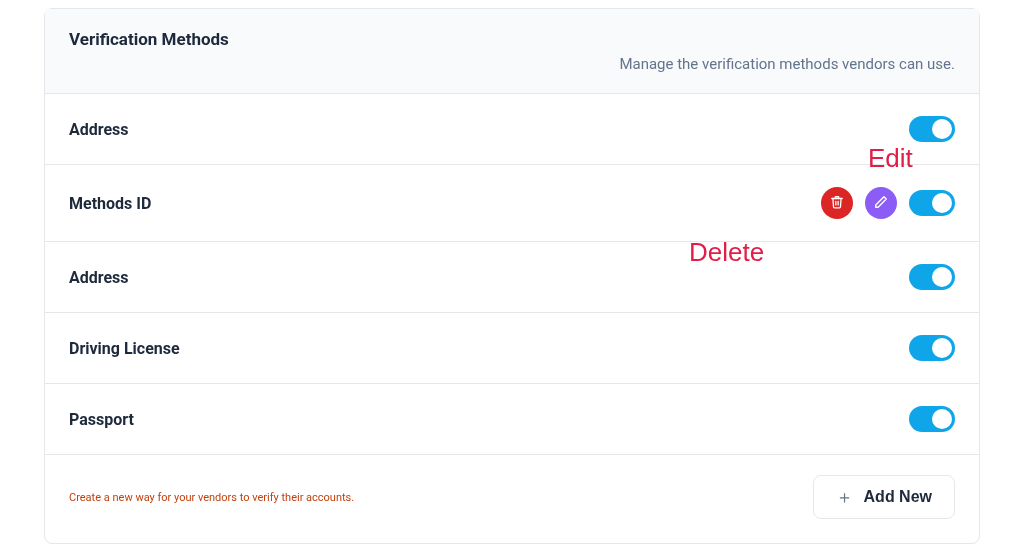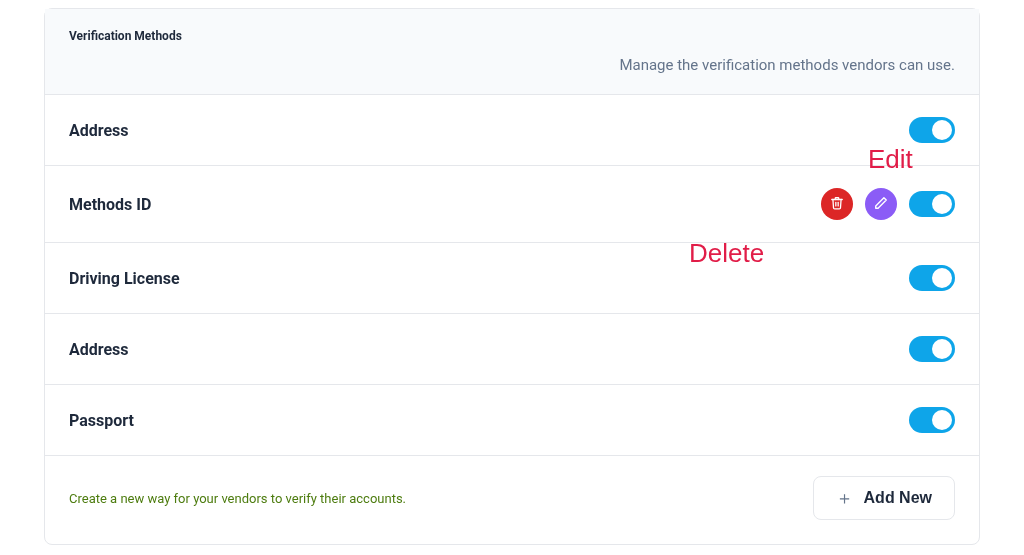--- a/index.html
+++ b/index.html
@@ -18,24 +18,24 @@
       border-radius: 8px;
       overflow: visible;
       background: #fff;
     }
     .panel-header {
       background: #f8fafc;
       padding: 20px 24px 20px 24px;
       border-bottom: 1px solid #e5e7eb;
     }
     .panel-title {
-      font-size: 12px;
-      font-weight: 700;
-      color: #1e293b;
-      margin-bottom: 13px;
+      font-size: 17px;
+      font-weight: 700;
+      color: #1e293b;
+      margin-bottom: 6px;
     }
     .panel-sub {
       font-size: 15px;
       color: #64748b;
       text-align: right;
     }
     .method-row {
       display: flex;
       align-items: center;
       justify-content: space-between;
@@ -97,22 +97,22 @@
       justify-content: space-between;
       padding: 20px 24px 24px 24px;
     }
     .footer-left .footer-title {
       font-size: 16px;
       font-weight: 700;
       color: #1e293b;
       margin-bottom: 6px;
     }
     .footer-left .footer-sub {
-      font-size: 13px;
-      color: #4d7c0f;
+      font-size: 11px;
+      color: #c2410c;
     }
     .add-btn {
       display: inline-flex;
       align-items: center;
       gap: 10px;
       padding: 12px 22px;
       border: 1px solid #e5e7eb;
       border-radius: 8px;
       background: #fff;
       cursor: pointer;
@@ -168,30 +168,30 @@
       </span>
       <div class="toggle">
           <div class="toggle-knob"></div>
         </div>
     </div>
     <div class="annotation" style="left:644px; top:28px;margin-top:44px;">Delete</div>
     <div class="annotation" style="left:786px; top:-22px;margin-left:37px;">Edit</div>
   </div>
 
   <div class="method-row">
+    <div class="method-label">Address</div>
+    <div class="row-right">
+      <div class="toggle">
+          <div class="toggle-knob"></div>
+        </div>
+    </div>
+  </div>
+
+  <div class="method-row">
     <div class="method-label">Driving License</div>
-    <div class="row-right">
-      <div class="toggle">
-          <div class="toggle-knob"></div>
-        </div>
-    </div>
-  </div>
-
-  <div class="method-row">
-    <div class="method-label">Address</div>
     <div class="row-right">
       <div class="toggle">
           <div class="toggle-knob"></div>
         </div>
     </div>
   </div>
 
   <div class="method-row">
     <div class="method-label">Passport</div>
     <div class="row-right">

